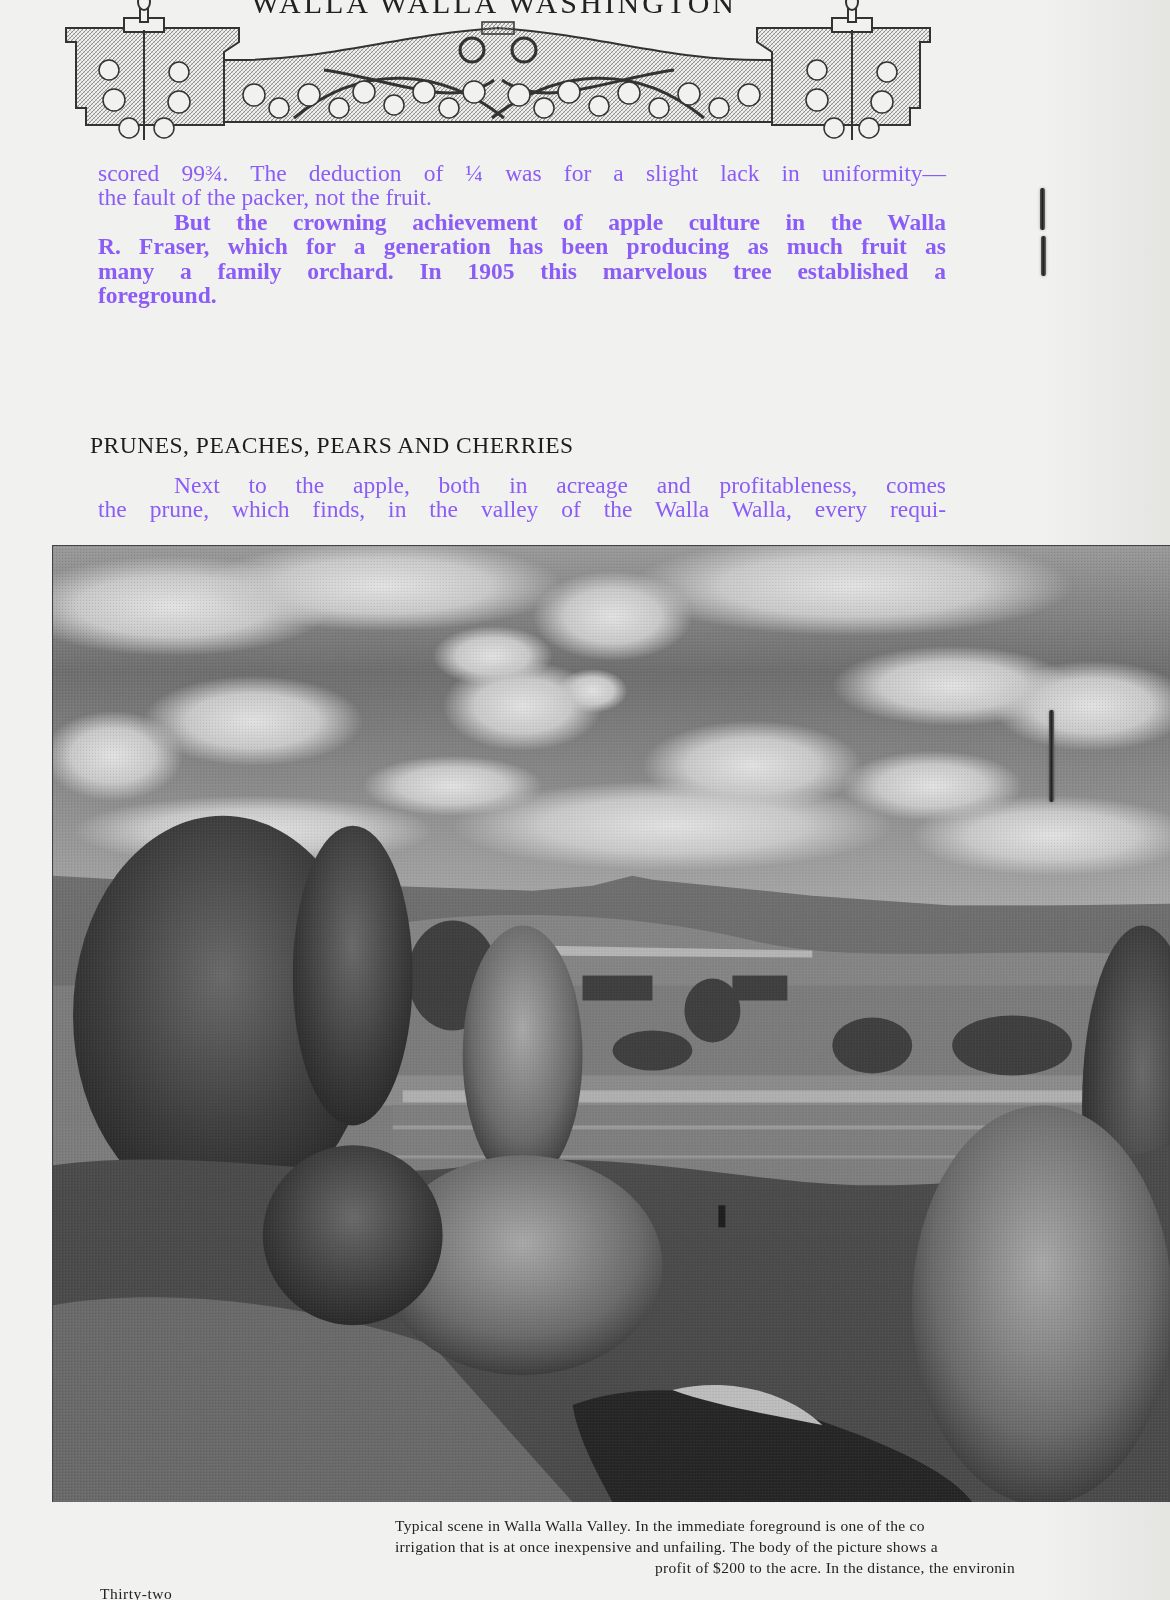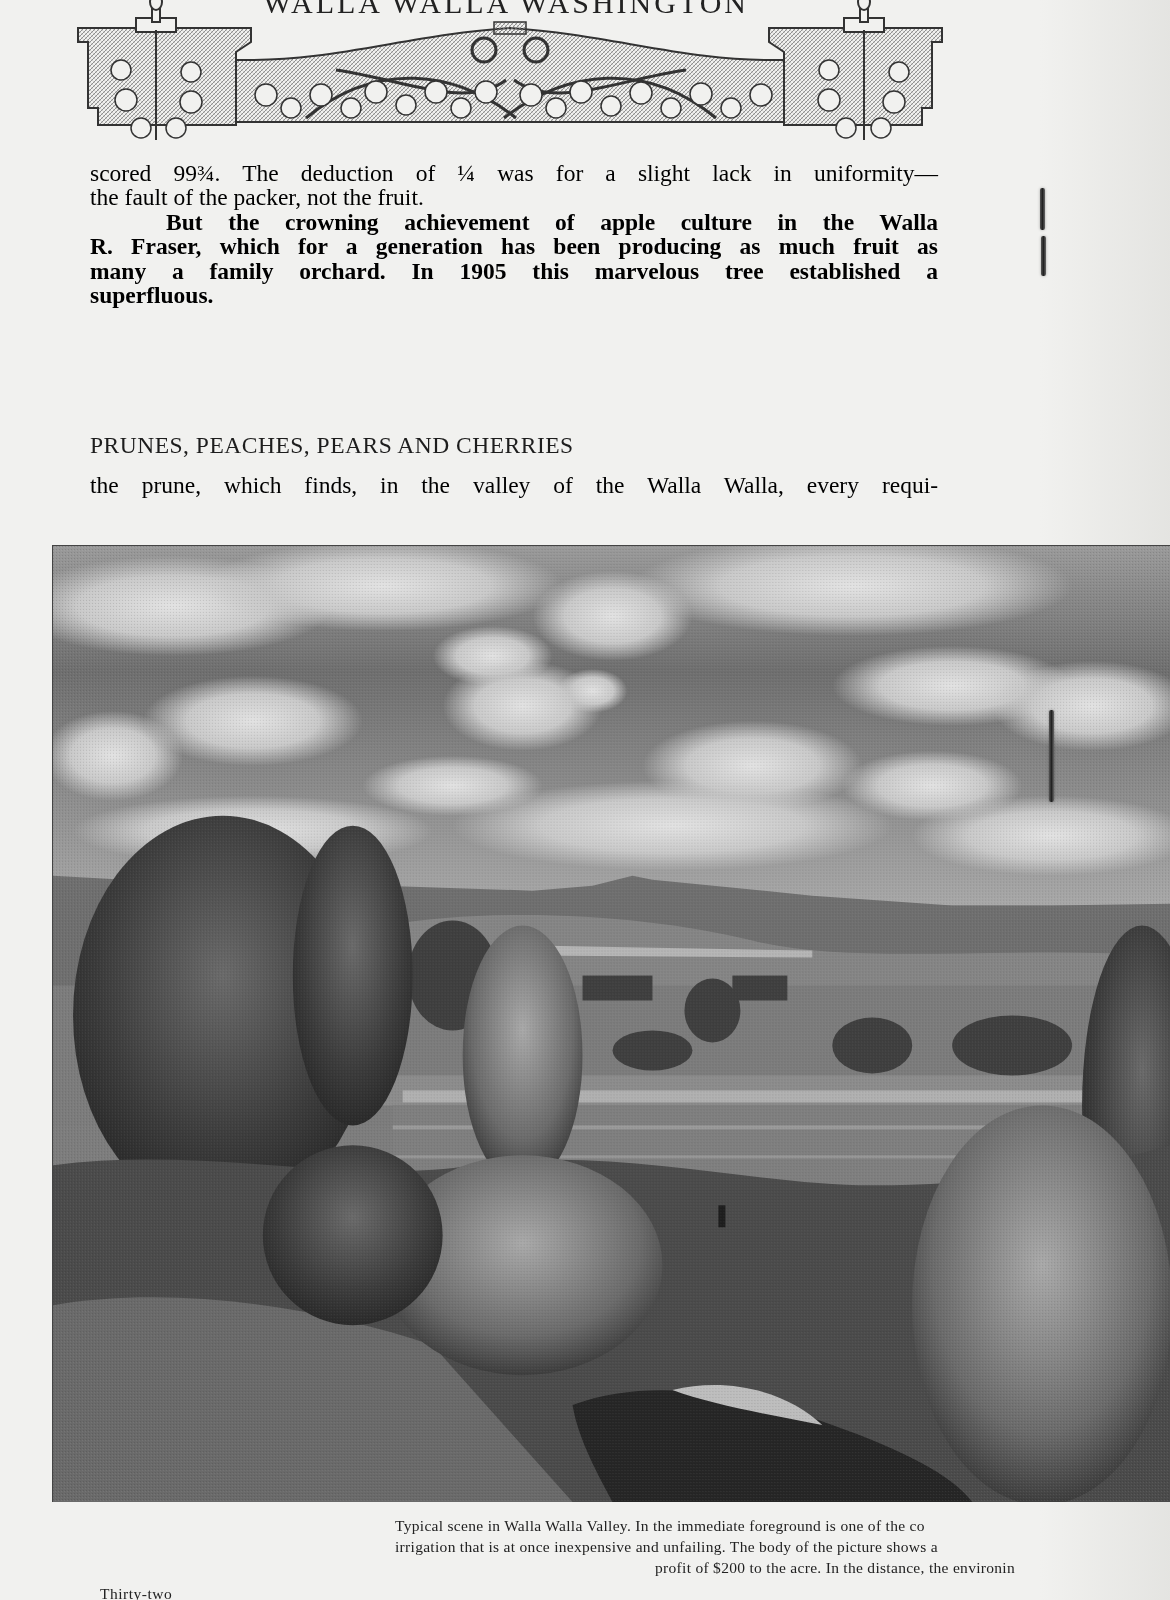--- a/index.html
+++ b/index.html
@@ -11,33 +11,33 @@
       color: #1c1c1c;
     }
     
     .gutter {
       position: absolute; top: 0; right: 0; width: 130px; height: 1600px;
       background: linear-gradient(90deg, rgba(241,241,239,0) 0%, rgba(225,225,222,0.8) 100%);
       pointer-events: none;
     }
     
     .header {
-      position: absolute; left: 76px; top: 0; width: 868px; height: 140px;
+      position: absolute; left: 64px; top: 0; width: 868px; height: 140px;
     }
     .running-title {
       position: absolute; left: 120px; top: -12px; width: 620px;
       text-align: center; font-size: 30px; letter-spacing: 3px;
       color: #222; white-space: nowrap; line-height: 30px;
     }
     .ornament { position: absolute; left: 0; top: 0; width: 868px; height: 140px; }
 
     
     .text-block {
-      position: absolute; left: 90px; width: 848px;
-      font-size: 23.5px; line-height: 24.4px; color: #000000;
+      position: absolute; left: 98px; width: 848px;
+      font-size: 23.5px; line-height: 24.4px; color: #8b5cf6;
       text-align: justify;
     }
     .text-block p { text-align: justify; text-align-last: justify; }
     .text-block p.last { text-align-last: left; }
     .indent { text-indent: 76px; }
     .para1 { top: 161px; }
     .para2 { top: 210px; font-weight: bold; }
     .section-heading {
       position: absolute; left: 90px; top: 432px; width: 848px;
       text-align: left; font-size: 23.5px; letter-spacing: 0.5px; color: #1d1d1d;
@@ -156,26 +156,27 @@
   </p>
   <p class="last">
     <span>the fault of the packer, not the fruit.</span>
   </p>
 </div>
 
 <div class="text-block para2">
   <p class="indent">But the crowning achievement of apple culture in the Walla</p>
   <p>R. Fraser, which for a generation has been producing as much fruit as</p>
   <p>many a family orchard.  In 1905 this marvelous tree established a</p>
-  <p class="last">superfluous.</p>
+  <p class="last">foreground.</p>
 </div>
 
 <div class="section-heading">PRUNES, PEACHES, PEARS AND CHERRIES</div>
 
 <div class="text-block para3">
+  <p class="indent">Next to the apple, both in acreage and profitableness, comes</p>
   <p>the prune, which finds, in the valley of the Walla Walla, every requi-</p>
 </div>
 
 <div class="staple" style="left:1040px; top:188px; height:42px;"></div>
 <div class="staple" style="left:1041px; top:236px; height:40px;"></div>
 <div class="staple" style="left:1049px; top:710px; height:92px; z-index:3;"></div>
 
 <div class="photo">
   <svg viewBox="0 0 1118 957" preserveAspectRatio="none" xmlns="http://www.w3.org/2000/svg">
     <defs>

